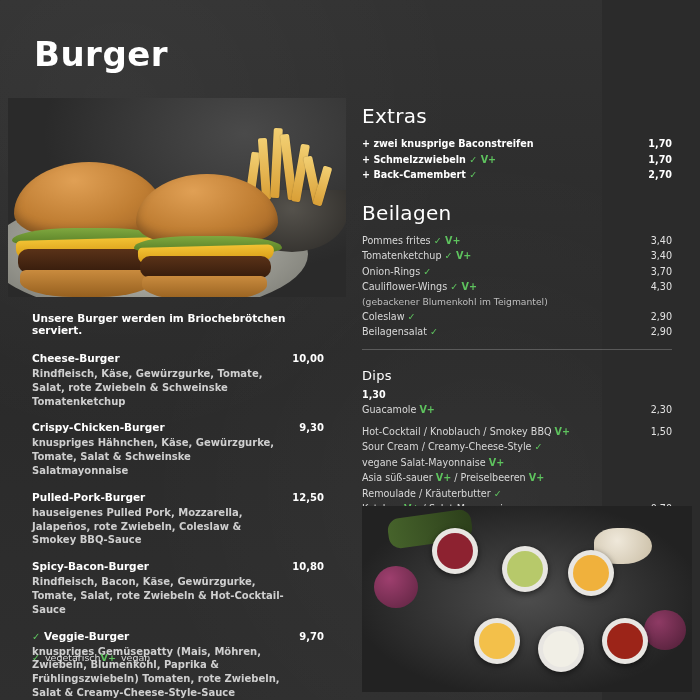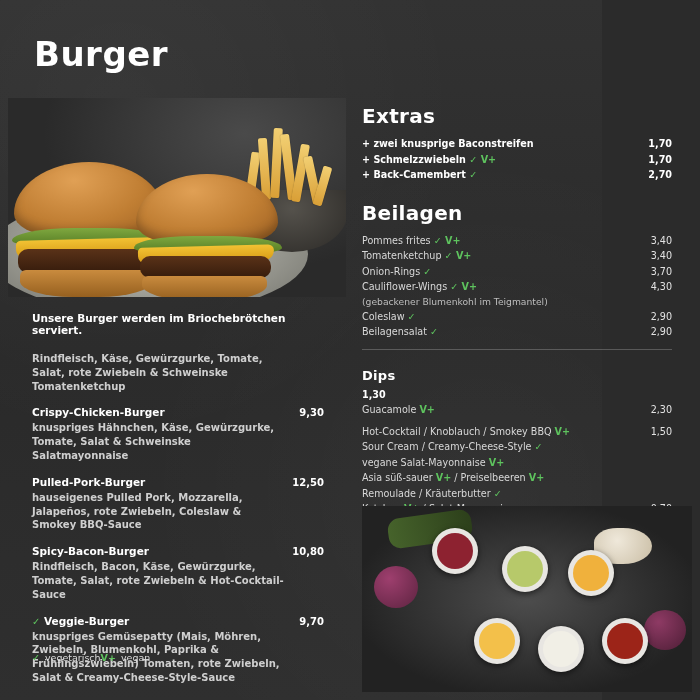--- a/index.html
+++ b/index.html
@@ -161,21 +161,21 @@
   .legend {
     position:absolute; left:32px; top:652px;
     display:flex; align-items:center;
     font-size: 9.5px; color:#dddddd;
   }
   .legend span.m { color:#5ec35e; margin-right:5px; font-weight:bold; }
 
   
   .right-col { position:absolute; left:362px; top:104px; width:310px; }
   .sec-title {
-    font-size: 20px; font-weight: bold; color:#ffffff; margin-bottom: 8px;
+    font-size: 20px; font-weight: normal; color:#ffffff; margin-bottom: 8px;
     letter-spacing: .3px;
   }
   .sec { margin-bottom: 18px; }
   .row {
     display:flex; align-items:baseline; justify-content:space-between;
     font-size: 9.6px; line-height: 1.62; color:#d8d8d8;
   }
   .row .lbl { padding-right:8px; }
   .row .val { color:#e3e3e3; white-space:nowrap; }
   .row.bold .lbl, .row.bold .val { font-weight:bold; color:#ffffff; }
@@ -223,20 +223,24 @@
         <div class="cheese"></div>
         <div class="patty"></div>
         <div class="bun-bot"></div>
       </div>
     </div>
 
     <div class="left-col">
       <div class="intro">Unsere Burger werden im Briochebrötchen serviert.</div>
 
       <div class="item">
+        <div class="item-head">
+          <span class="item-name"><span>Cheese-Burger</span></span>
+          <span class="item-price">10,00</span>
+        </div>
         <div class="item-desc">Rindfleisch, Käse, Gewürzgurke, Tomate, Salat, rote Zwiebeln &amp; Schweinske Tomatenketchup</div>
       </div>
 
       <div class="item">
         <div class="item-head">
           <span class="item-name"><span> Crispy-Chicken-Burger</span></span>
           <span class="item-price">9,30</span>
         </div>
         <div class="item-desc">knuspriges Hähnchen, Käse, Gewürzgurke, Tomate, Salat &amp; Schweinske Salatmayonnaise</div>
       </div>

